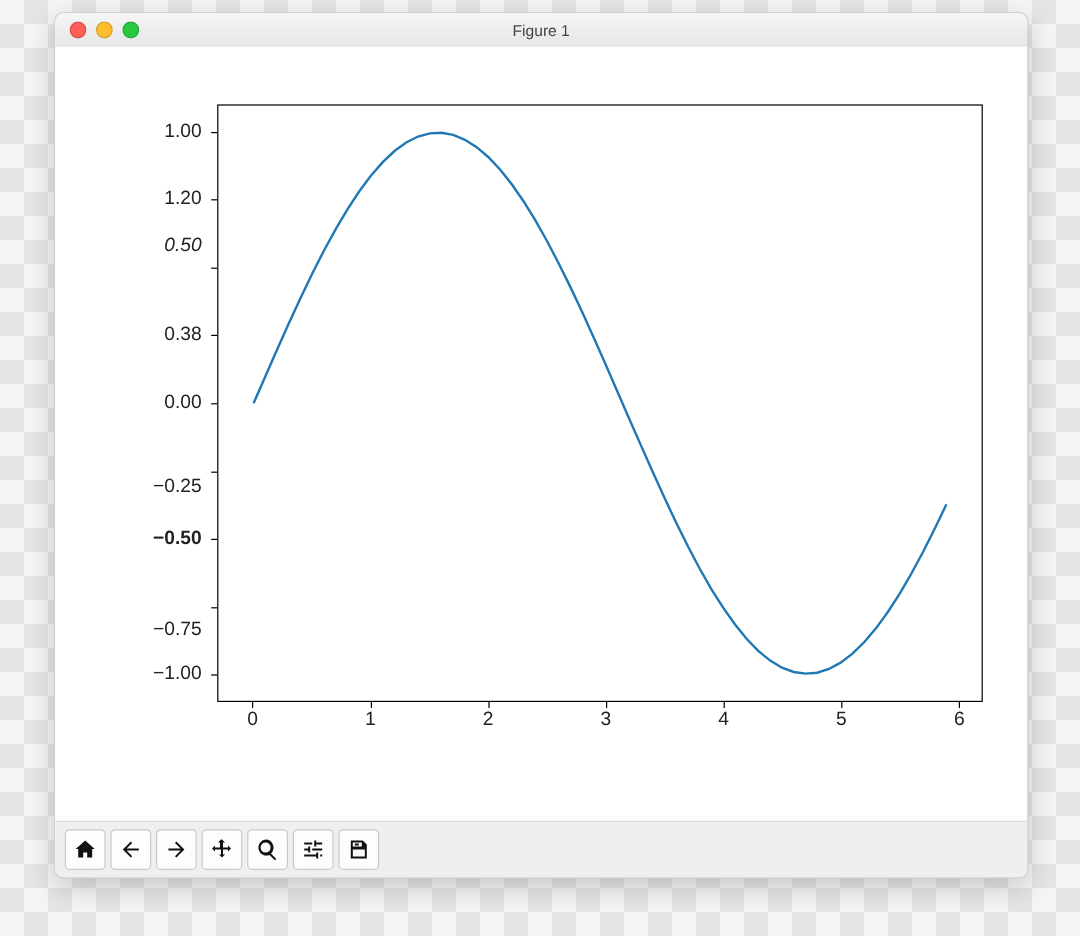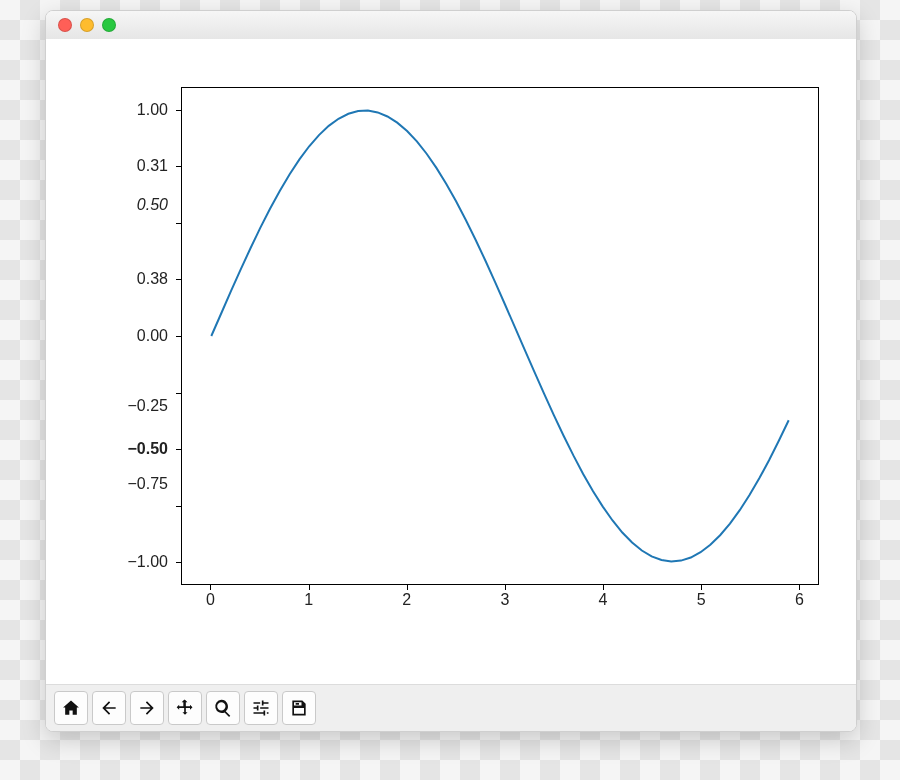--- a/index.html
+++ b/index.html
@@ -112,37 +112,38 @@
 <body>
 
 <div class="window">
 
   <div class="titlebar">
     <div class="traffic">
       <div class="dot red"></div>
       <div class="dot yellow"></div>
       <div class="dot green"></div>
     </div>
+    <div class="titlebar-title">Figure 1</div>
   </div>
 
   <div class="canvas-area">
     <div class="plot" id="plot">
       <svg id="plot-svg" viewBox="0 0 638 498" preserveAspectRatio="none">
           <path d="M29.4 249.0 L39.3 226.4 L49.1 204.0 L58.9 182.1 L68.7 160.9 L78.5 140.5 L88.3 121.2 L98.2 103.2 L108.0 86.6 L117.8 71.7 L127.6 58.5 L137.4 47.3 L147.2 38.0 L157.0 30.9 L166.9 25.9 L176.7 23.2 L186.5 22.7 L196.3 24.5 L206.1 28.6 L215.9 34.8 L225.8 43.2 L235.6 53.6 L245.4 66.0 L255.2 80.2 L265.0 96.1 L274.8 113.5 L284.6 132.3 L294.5 152.3 L304.3 173.2 L314.1 194.9 L323.9 217.1 L333.7 239.6 L343.5 262.2 L353.4 284.7 L363.2 306.8 L373.0 328.4 L382.8 349.2 L392.6 368.9 L402.4 387.5 L412.2 404.7 L422.1 420.3 L431.9 434.2 L441.7 446.3 L451.5 456.4 L461.3 464.4 L471.1 470.3 L481.0 473.9 L490.8 475.3 L500.6 474.5 L510.4 471.4 L520.2 466.1 L530.0 458.6 L539.8 449.0 L549.7 437.4 L559.5 423.9 L569.3 408.7 L579.1 391.9 L588.9 373.7 L598.7 354.2 L608.6 333.6 " fill="none" stroke="#1f77b4" stroke-width="2"></path>
         </svg>
     </div>
     <div class="y-ticks" id="y-ticks" style="left:0; width:128px; top:48px; height:498px;">
         <div class="y-tick" style="top: 475.364px;">−1.00</div>
-        <div class="y-tick" style="top: 397px;">−0.75</div>
+        <div class="y-tick" style="top: 438px;">−0.75</div>
         <div class="y-tick" style="top: 362.182px; font-weight: bold;">−0.50</div>
         <div class="y-tick" style="top: 319px;">−0.25</div>
         <div class="y-tick" style="top: 249px;">0.00</div>
         <div class="y-tick" style="top: 192.409px;">0.38</div>
         <div class="y-tick" style="top: 118px; font-style: italic;">0.50</div>
-        <div class="y-tick" style="top: 79.2273px;">0.31</div>
+        <div class="y-tick" style="top: 79.2273px;">1.20</div>
         <div class="y-tick" style="top: 22.6364px;">1.00</div>
       </div>
     <div class="x-ticks" id="x-ticks" style="left:135px; width:638px; top:548px; height:24px;">
         <div class="x-tick" style="left: 29.4462px;">0</div>
         <div class="x-tick" style="left: 127.6px;">1</div>
         <div class="x-tick" style="left: 225.754px;">2</div>
         <div class="x-tick" style="left: 323.908px;">3</div>
         <div class="x-tick" style="left: 422.062px;">4</div>
         <div class="x-tick" style="left: 520.215px;">5</div>
         <div class="x-tick" style="left: 618.369px;">6</div>

